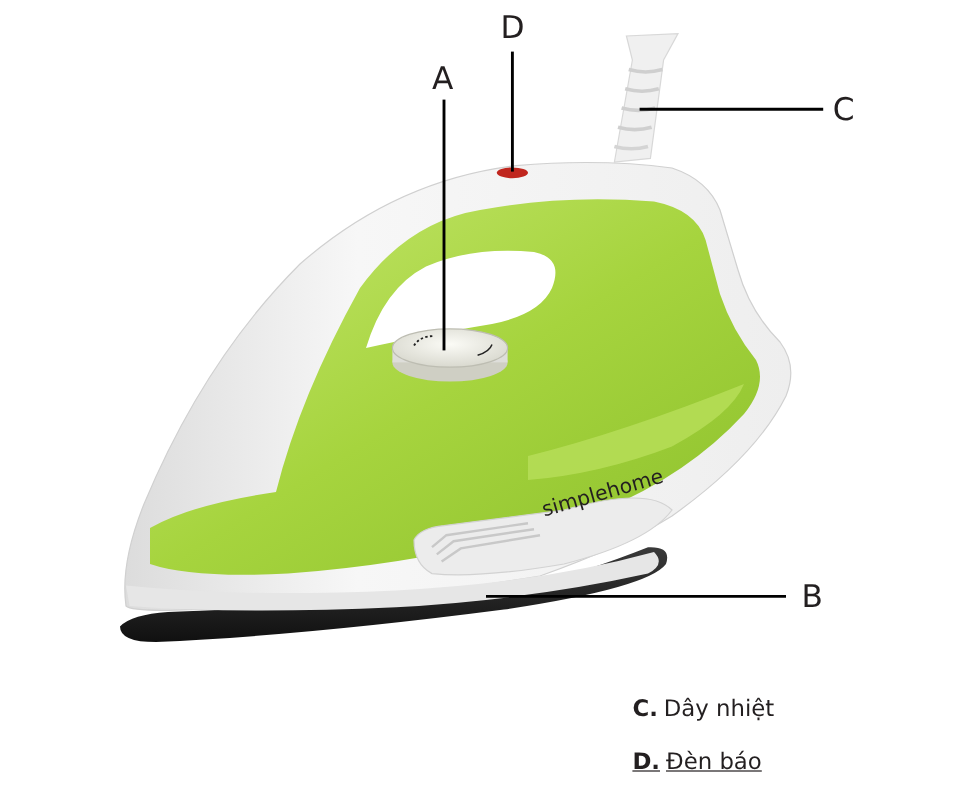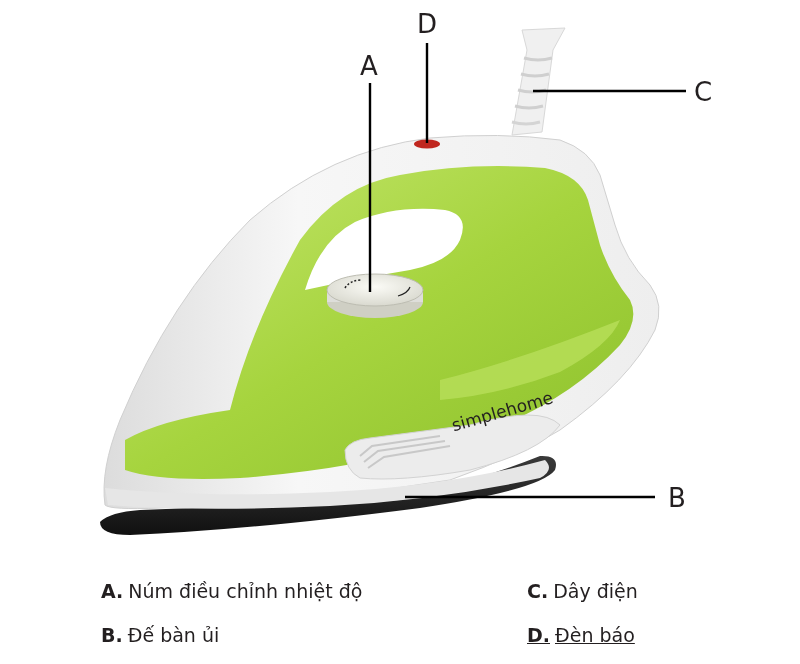--- a/index.html
+++ b/index.html
@@ -127,25 +127,19 @@
     <line x1="405" y1="497" x2="655" y2="497" stroke="#000" stroke-width="2.4"></line>
   </svg>
 
   <span class="callout-letter" style="left:360px; top:53px;">A</span>
   <span class="callout-letter" style="left:668px; top:485px;">B</span>
   <span class="callout-letter" style="left:694px; top:79px;">C</span>
   <span class="callout-letter" style="left:417px; top:11px;">D</span>
 </div>
 
 <div class="legend">
-  <div class="legend-item" style="left:101px; top:12px;">
-    <span class="legend-key">A.</span><span>Núm điều chỉnh nhiệt độ</span>
-  </div>
-  <div class="legend-item" style="left:101px; top:56px;">
-    <span class="legend-key">B.</span><span>Đế bàn ủi</span>
-  </div>
   <div class="legend-item" style="left:527px; top:12px;">
-    <span class="legend-key">C.</span><span>Dây điện</span>
+    <span class="legend-key">C.</span><span>Dây nhiệt</span>
   </div>
   <div class="legend-item" style="left:527px; top:56px;text-decoration:underline;">
     <span class="legend-key">D.</span><span>Đèn báo</span>
   </div>
 </div>
 
 </body></html>

